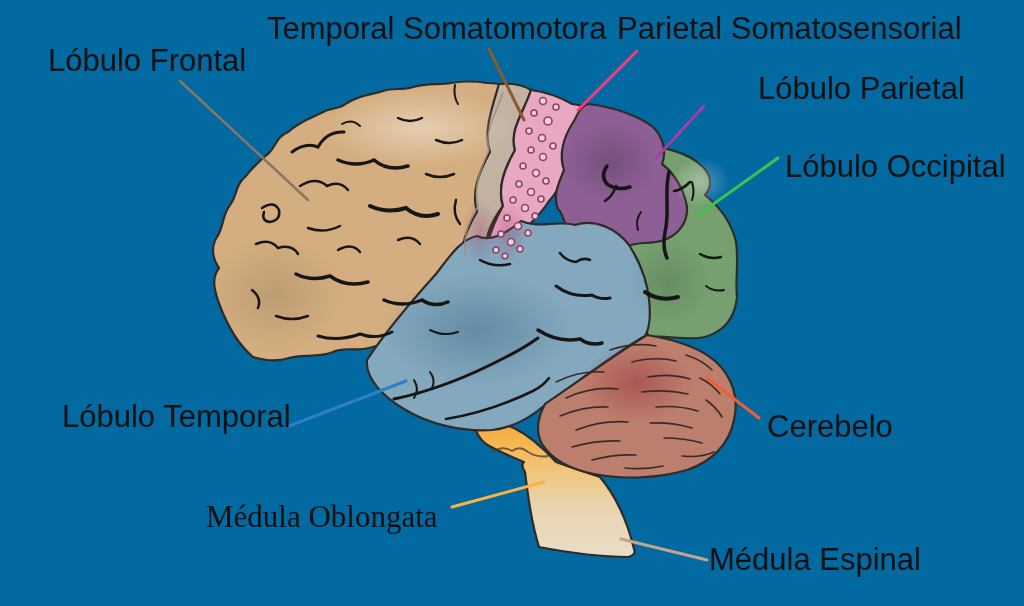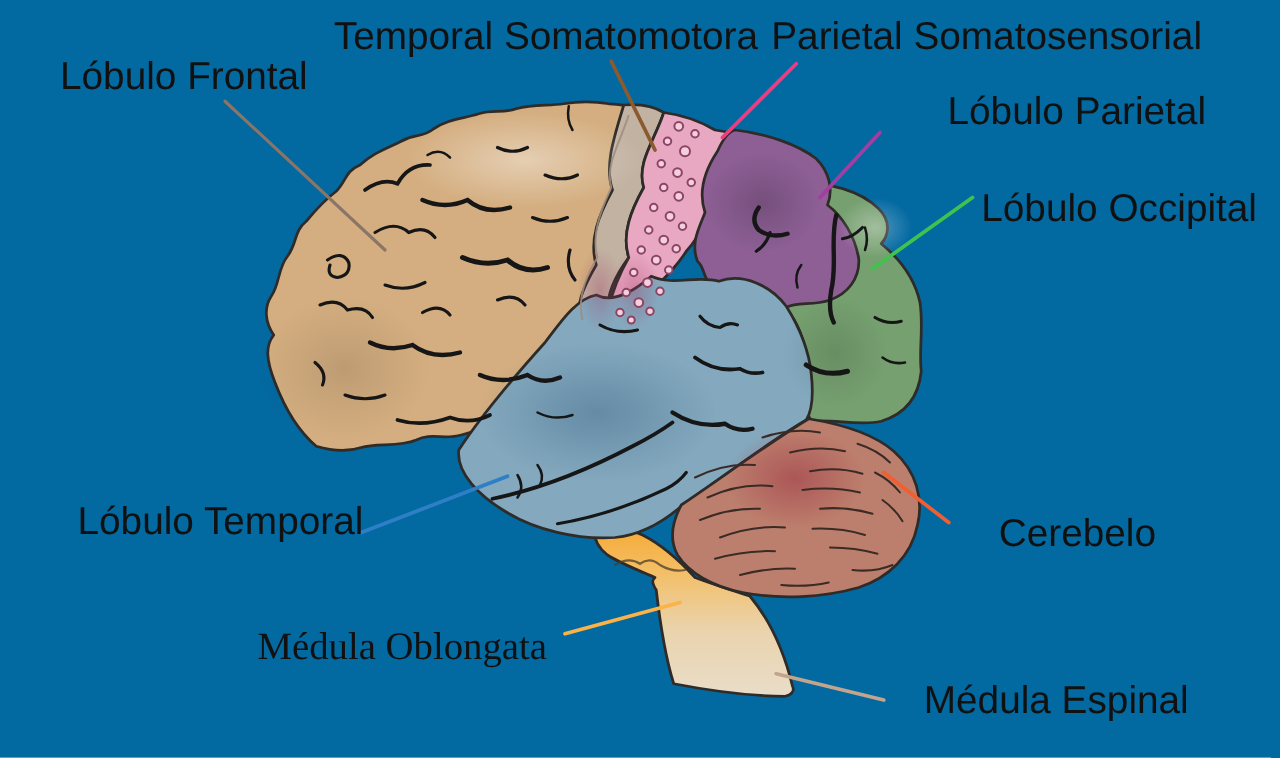--- a/index.html
+++ b/index.html
@@ -290,17 +290,17 @@
       <line x1="707" y1="560" x2="621" y2="539" stroke-width="3" stroke="#c2a58c"></line>
     </g>
   </svg>
 
   <div class="label" style="left:48px;  top:44px;">Lóbulo Frontal</div>
   <div class="label" style="left:267px; top:12px;">Temporal Somatomotora</div>
   <div class="label" style="left:617px; top:12px;">Parietal Somatosensorial</div>
   <div class="label" style="left:711px; top:72px;margin-left:47px;">Lóbulo Parietal</div>
   <div class="label" style="left:785px; top:150px;">Lóbulo Occipital</div>
   <div class="label" style="left:62px;  top:400px;">Lóbulo Temporal</div>
-  <div class="label" style="left:767px; top:410px;margin-left:32px;">Cerebelo</div>
+  <div class="label" style="left:767px; top:410px;">Cerebelo</div>
   <div class="label" style="left:206px; top:500px;font-family:Liberation Serif, serif;">Médula Oblongata</div>
-  <div class="label" style="left:739px; top:543px;">Médula Espinal</div>
+  <div class="label" style="left:709px; top:543px;">Médula Espinal</div>
 
 </div>
 
 </body></html>

